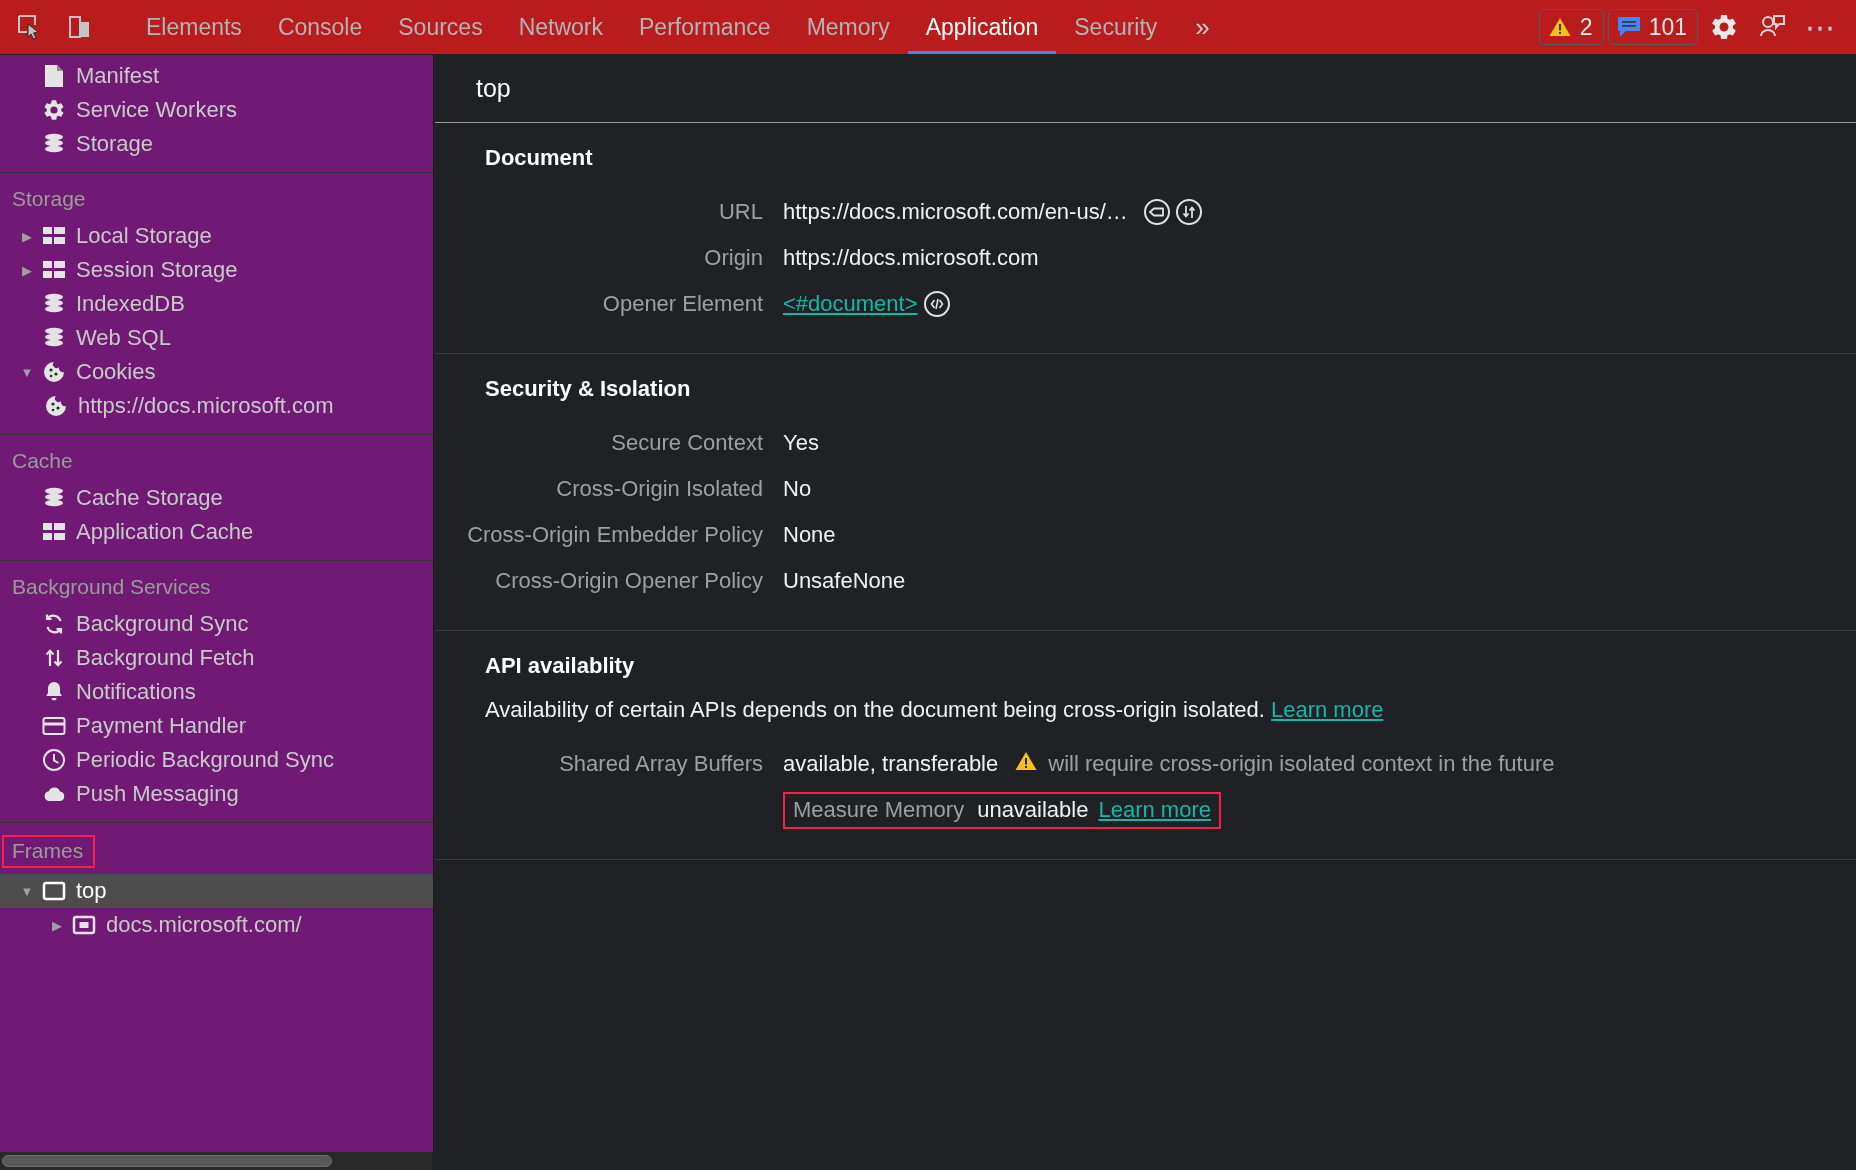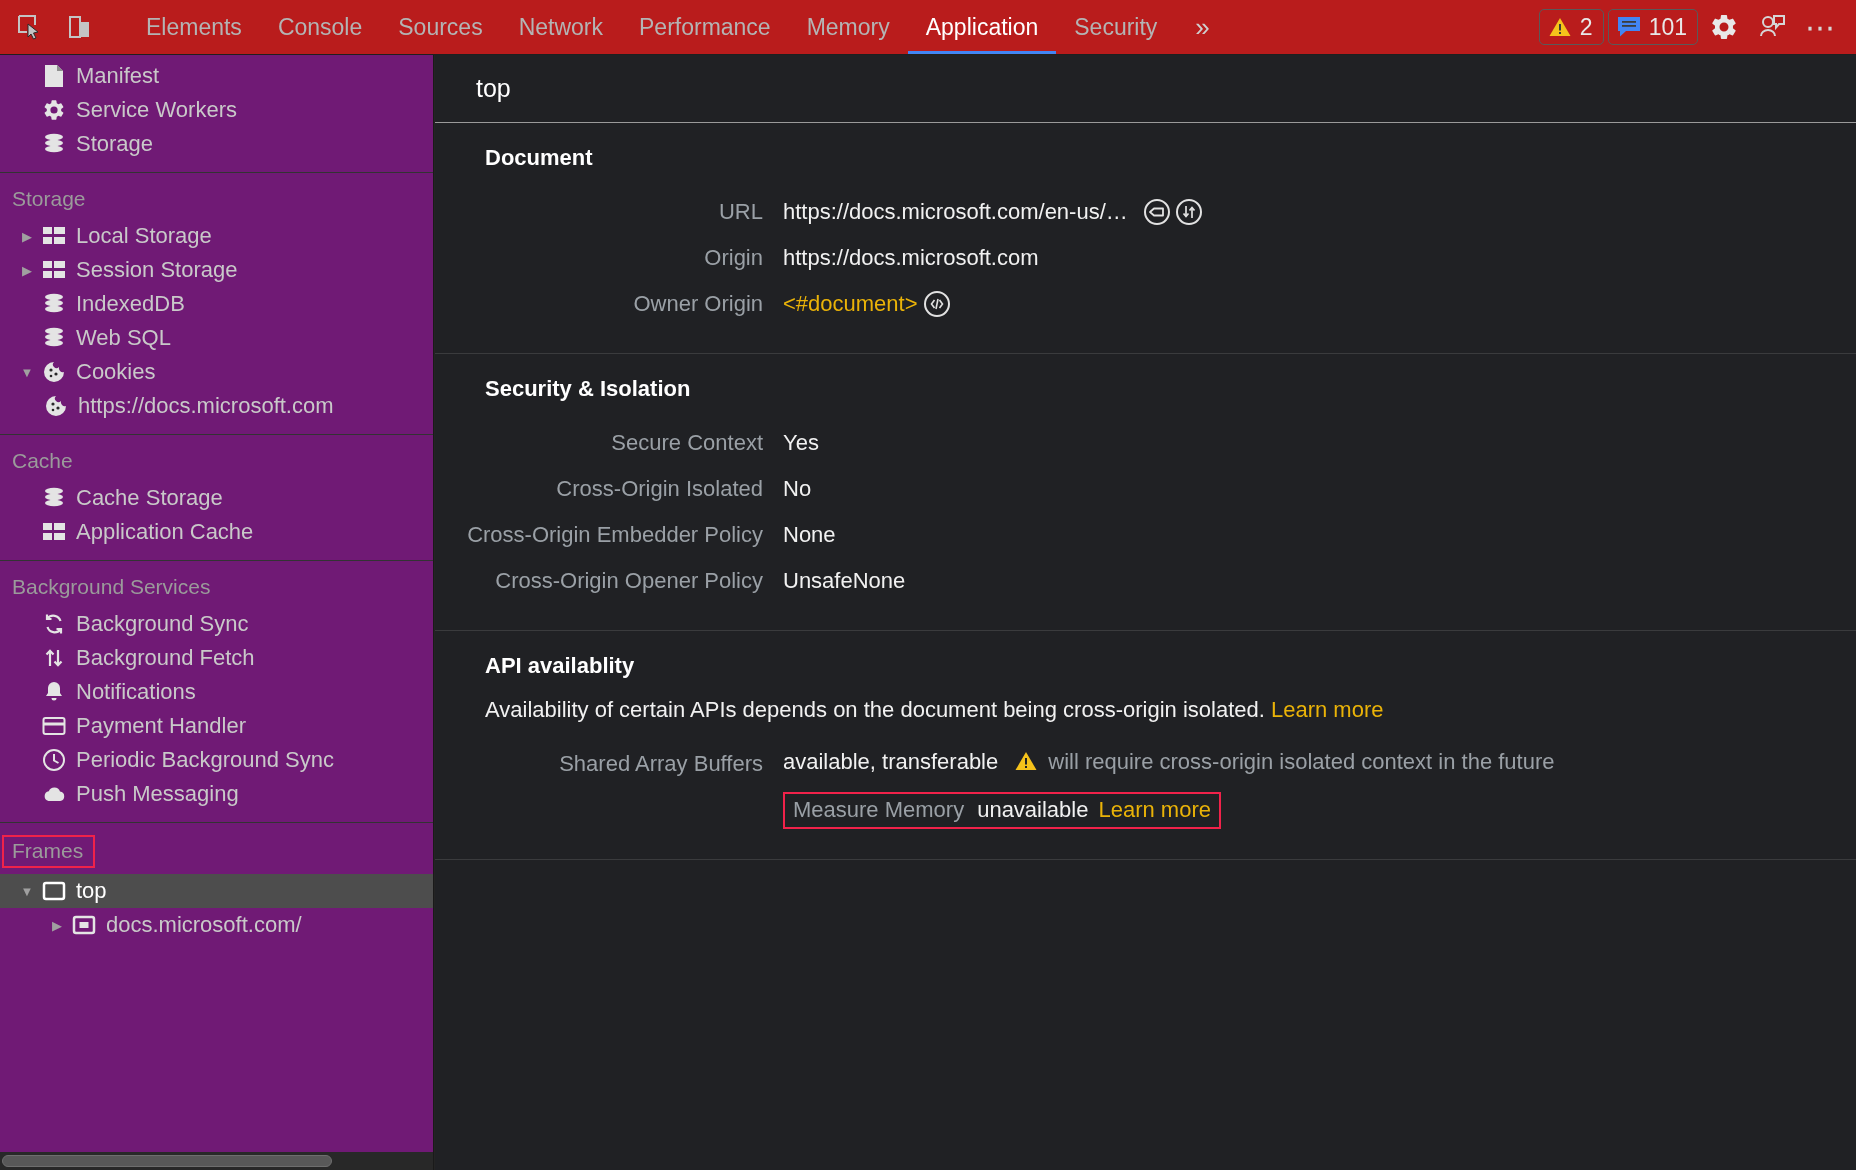--- a/index.html
+++ b/index.html
@@ -156,23 +156,23 @@
     display: flex; align-items: center;
     min-height: 46px;
     font-size: 22px;
   }
   .kv-key {
     width: 348px; min-width: 348px;
     text-align: right;
     color: #9aa0a6;
     padding-right: 20px;
   }
-  .kv-val { color: #f1f1f1; display: flex; gap: 6px; }
+  .kv-val { color: #f1f1f1; display: flex; align-items: center; gap: 6px; }
   .link-blue {
-    color: #eab308; 
+    color: #14b8a6; text-decoration: underline;
     cursor: pointer;
   }
   .circ-icon {
     width: 26px; height: 26px;
     border: 2px solid #e2e2e2; border-radius: 50%;
     display: inline-flex; align-items: center; justify-content: center;
     cursor: pointer; flex: 0 0 auto;
   }
   .api-desc {
     font-size: 22px; color: #f1f1f1;
@@ -534,21 +534,21 @@
         </span>
       </div>
     </div>
 
     <div class="kv-row">
       <div class="kv-key">Origin</div>
       <div class="kv-val">https://docs.microsoft.com</div>
     </div>
 
     <div class="kv-row">
-      <div class="kv-key">Owner Origin</div>
+      <div class="kv-key">Opener Element</div>
       <div class="kv-val">
         <span class="link-blue">&lt;#document&gt;</span>
         <span class="circ-icon">
           <svg width="18" height="18" viewBox="0 0 18 18" stroke="#e2e2e2" stroke-width="1.6" fill="none">
             <path d="M6.5 5 L3.5 9 L6.5 13"></path>
               <path d="M11.5 5 L14.5 9 L11.5 13"></path>
               <path d="M10 4 L8 14"></path>
           </svg>
         </span>
       </div>

